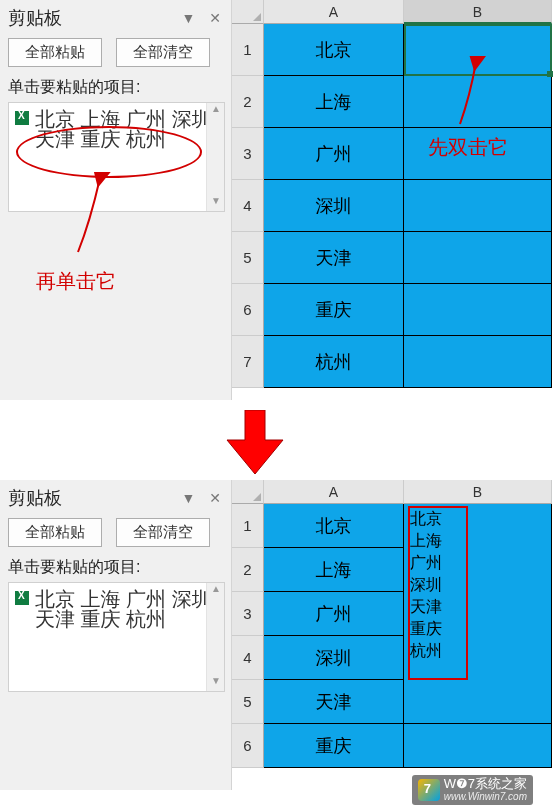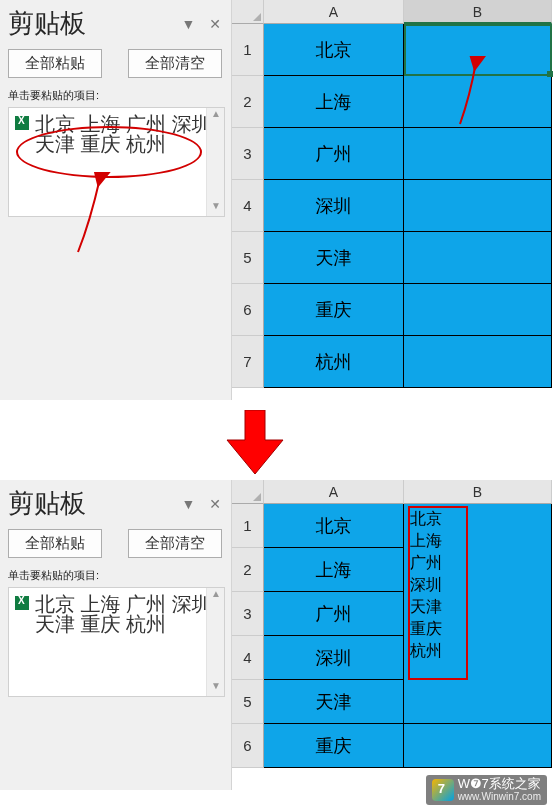--- a/index.html
+++ b/index.html
@@ -28,42 +28,42 @@
     padding: 6px 6px 6px 8px;
     position: relative;
   }
   .clip-header {
     display: flex;
     align-items: center;
     justify-content: space-between;
     margin-bottom: 8px;
   }
   .clip-title {
-    font-size: 26px;
+    font-size: 18px;
     color: #262626;
     font-weight: 400;
   }
   .hdr-icons { display: flex; gap: 14px; margin-right: 4px; }
   .hdr-icon {
     font-size: 14px;
     color: #777;
     cursor: pointer;
   }
-  .btn-row { display: flex; gap: 26px; margin: 6px 0 10px 0; }
+  .btn-row { display: flex; gap: 14px; margin: 6px 0 10px 0; }
   .clip-btn {
     flex: 0 0 auto;
     padding: 4px 16px;
     background: #fdfdfd;
     border: 1px solid #adadad;
     font-size: 15px;
     color: #333;
     cursor: pointer;
   }
   .clip-section-label {
-    font-size: 11px;
+    font-size: 16px;
     color: #222;
     margin-bottom: 4px;
   }
   .clip-items {
     background: #fff;
     border: 1px solid #d0d0d0;
     height: 110px;
     padding: 6px 6px;
     position: relative;
     overflow: hidden;
@@ -217,38 +217,38 @@
   
   .big-arrow {
     position: absolute;
     left: 225px; top: 410px;
     width: 60px; height: 64px;
   }
 
   
   .watermark {
     position: absolute;
-    right: 6px; bottom: 6px;
+    right: 20px; bottom: 6px;
     display: flex;
     align-items: center;
     gap: 4px;
     background: rgba(0,0,0,0.5);
     padding: 2px 6px;
     border-radius: 3px;
   }
   .wm-icon {
     width: 22px; height: 22px;
     background: linear-gradient(135deg,#f7b500,#00a0e3);
     border-radius: 4px;
     position: relative;
   }
   .wm-icon::after{content:"7"; position:absolute; color:#fff; font-weight:bold; font-size:13px; left:6px; top:2px;}
   .wm-text { color:#fff; font-size:12px; line-height:13px; }
   .wm-text .l1{font-size:13px;}
-  .wm-text .l2{font-size:10px; opacity:.85;}
+  .wm-text .l2{font-size:10px; opacity:.85;font-style:italic;}
 </style>
 </head>
 <body>
 
 <div class="section top">
 
   <div class="clip-pane">
     <div class="clip-header">
       <div class="clip-title">剪贴板</div>
       <div class="hdr-icons">
@@ -276,20 +276,21 @@
     </div>
     <div class="red-oval" style="left:16px; top:126px; width:186px; height:52px;"></div>
     <svg class="arrow-svg" style="left:60px; top:172px; width:60px; height:90px;">
       <defs>
           <marker id="ah1" markerWidth="10" markerHeight="10" refX="5" refY="5" orient="auto">
             <path d="M0,0 L10,5 L0,10 z" fill="#d20000"></path>
           </marker>
         </defs>
       <path d="M40,6 Q30,50 18,80" stroke="#d20000" stroke-width="2" fill="none" marker-start="url(#ah1)"></path>
     </svg>
+    <div class="anno" style="left:36px; top:268px;">再单击它</div>
   </div>
 
   <div class="sheet">
     <div class="corner"></div>
     <div class="col-headers">
       <div class="col-h" style="width:140px">A</div>
       <div class="col-h sel" style="width:148px">B</div>
     </div>
     <div class="row-headers">
       <div class="row-h">1</div>
@@ -332,20 +333,21 @@
     </div>
     <div class="sel-box" style="left:172px; top:24px; width:148px; height:52px;"></div>
     <svg class="arrow-svg" style="left:210px; top:56px; width:60px; height:80px;">
       <defs>
           <marker id="ah2" markerWidth="10" markerHeight="10" refX="5" refY="5" orient="auto">
             <path d="M0,0 L10,5 L0,10 z" fill="#d20000"></path>
           </marker>
         </defs>
       <path d="M34,6 Q28,40 18,68" stroke="#d20000" stroke-width="2" fill="none" marker-start="url(#ah2)"></path>
     </svg>
+    <div class="anno" style="left:196px; top:134px;">先双击它</div>
   </div>
 </div>
 
 <svg class="big-arrow" viewBox="0 0 60 64">
   <path d="M20,0 H40 V30 H58 L30,64 L2,30 H20 Z" fill="#ff0000" stroke="#a00000" stroke-width="1"></path>
 </svg>
 
 <div class="section bottom">
   <div class="clip-pane">
     <div class="clip-header">

